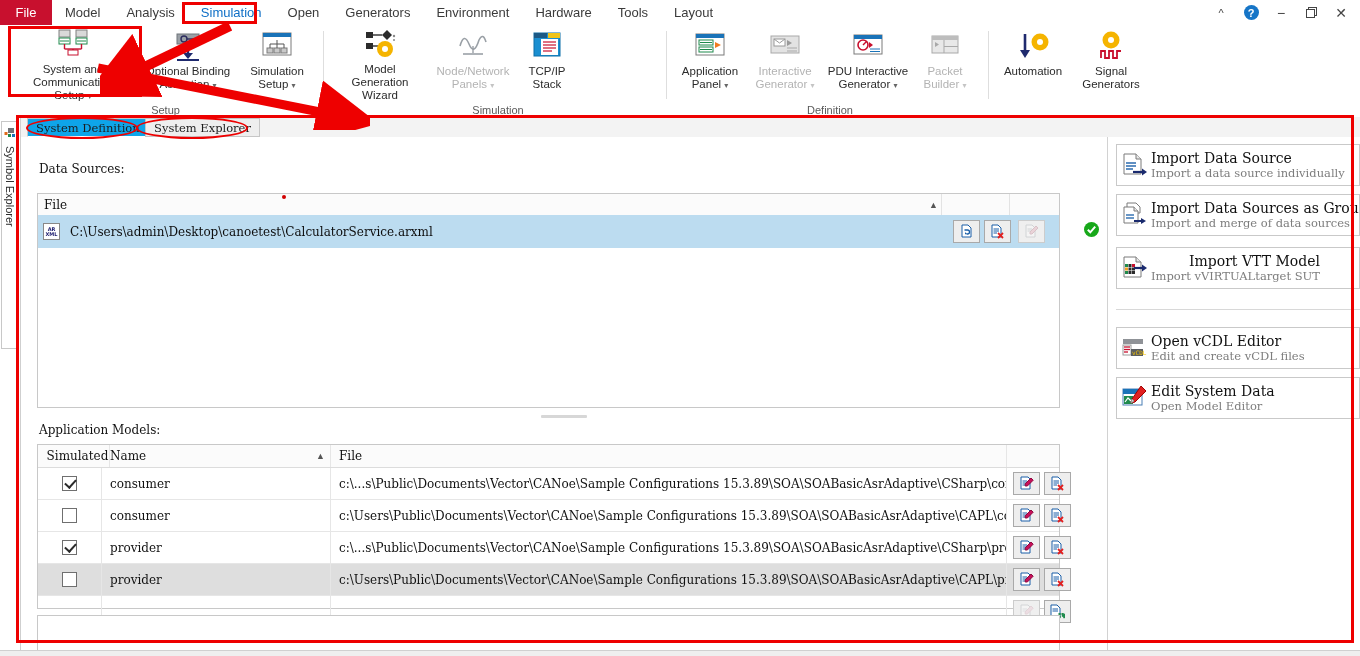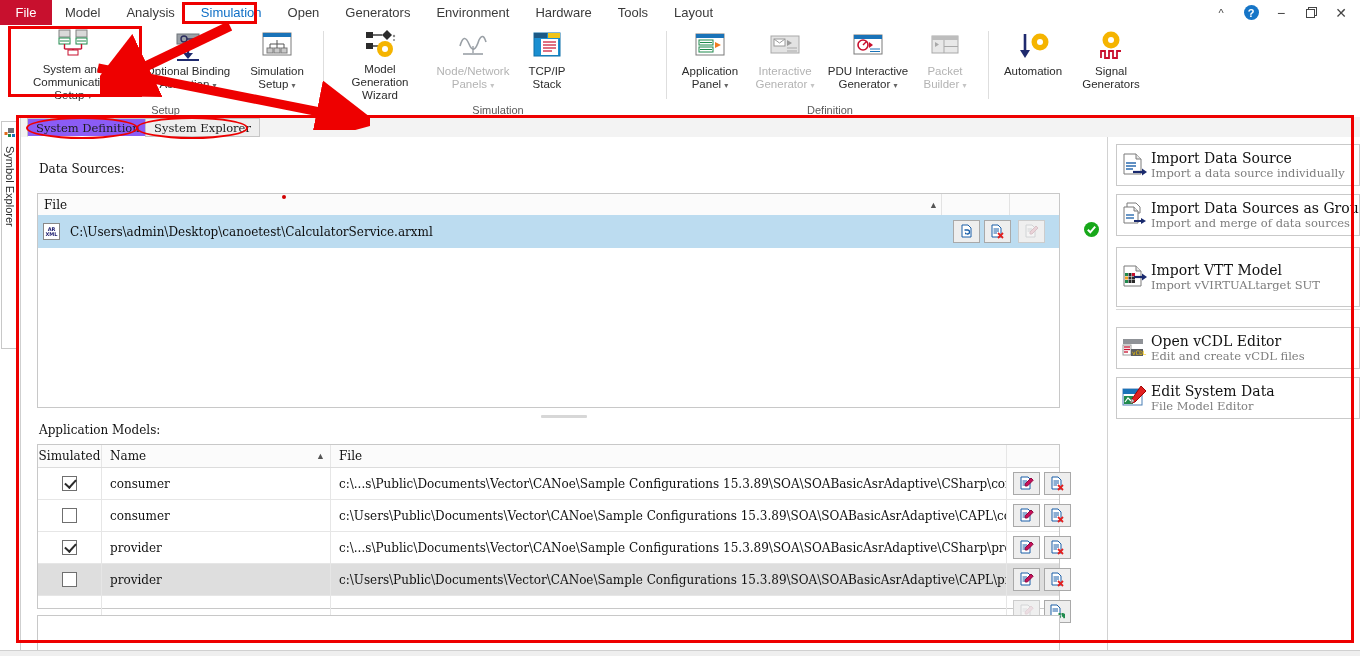--- a/index.html
+++ b/index.html
@@ -42,21 +42,21 @@
     border-right:1px solid #cfcfcf;}
   .vtab{position:absolute;left:1px;top:4px;width:17px;height:228px;border:1px solid #c8c8c8;
     background:#fff;display:flex;flex-direction:column;align-items:center;padding-top:3px;box-sizing:border-box;}
   .vtab .vlabel{writing-mode:vertical-rl;font-size:11px;color:#2b2b2b;margin-top:3px;letter-spacing:0px;}
 
   .docpane{position:absolute;left:21px;top:0;width:1339px;height:539px;background:#ffffff;}
   .doctabs{position:absolute;left:0;top:0;width:1339px;height:20px;background:#f3f3f3;
     border-bottom:1px solid #cfcfcf;}
   .dtab{position:absolute;top:1px;height:19px;display:flex;align-items:center;padding:0 8px;
     font-family:"DejaVu Serif", serif;font-size:11.5px;color:#1c1c1c;box-sizing:border-box;}
-  .dtab.active{background:#8b5cf6;border:1px solid #c6c6c6;border-bottom:1px solid #ffffff;}
+  .dtab.active{background:#0ea5e9;border:1px solid #c6c6c6;border-bottom:1px solid #ffffff;}
   .dtab.inactive{background:#eeeeee;border:1px solid #c6c6c6;}
 
   .content{position:absolute;left:0;top:20px;width:1339px;height:519px;background:#ffffff;}
   .leftcol{position:absolute;left:0;top:0;width:1085px;height:519px;}
   .rightcol{position:absolute;left:1086px;top:0;width:253px;height:519px;background:#ffffff;
     border-left:1px solid #d2d2d2;}
 
   .sec-label{font-family:"DejaVu Serif", serif;font-size:12px;color:#121212;}
 
   
@@ -485,21 +485,21 @@
           </div>
 
           <div class="splitter">
             <div class="grip"></div>
           </div>
 
           <div class="sec-label" style="position:absolute;left:18px;top:286px;">Application Models:</div>
 
           <div class="ambox">
             <div class="amhdr">
-              <div class="cell" style="left:0;width:64px;height:22px;justify-content:center;padding-left:0;">Simulated</div>
+              <div class="cell" style="left:8px;width:64px;height:22px;justify-content:center;padding-left:0;">Simulated</div>
               <div class="cell" style="left:64px;width:229px;height:22px;">Name</div>
               <div class="sortarrow" style="left:278px;top:6px">▲</div>
               <div class="cell" style="left:293px;width:676px;height:22px;">File</div>
               <div class="cell" style="left:969px;width:50px;height:22px;border-right:none;"></div>
             </div>
 
             <div class="amrow">
               <div class="cell center" style="left:0;width:64px;">
                 <span class="cb on"></span>
               </div>
@@ -714,21 +714,21 @@
                 <line x1="13" y1="19" x2="22" y2="19" stroke="#1a2a6e" stroke-width="2"></line>
                 <polygon points="20,16 25,19 20,22" fill="#1a2a6e"></polygon>
               </svg>
             </span>
             <span class="ctxt">
               <span class="ct">Import Data Sources as Group</span>
               <span class="cs">Import and merge of data sources</span>
             </span>
           </div>
 
-          <div class="card" style="top:110px;height:60px;">
+          <div class="card" style="top:110px;height:42px;text-align:right;">
             <span class="cico">
               <svg width="26" height="26" viewBox="0 0 26 26">
                 <path d="M3 2 h12 l5 5 v15 h-17 z" fill="#fff" stroke="#7a7a7a"></path>
                 <path d="M15 2 v5 h5" fill="#e8e8e8" stroke="#7a7a7a"></path>
                 <g>
                     <rect x="4" y="9" width="3" height="3" fill="#1f8a4c"></rect>
                     <rect x="7.5" y="9" width="3" height="3" fill="#2b2b2b"></rect>
                     <rect x="11" y="9" width="3" height="3" fill="#c8102e"></rect>
                    <rect x="4" y="12.5" width="3" height="3" fill="#f0a020"></rect>
                     <rect x="7.5" y="12.5" width="3" height="3" fill="#2b2b2b"></rect>
@@ -775,21 +775,21 @@
                 <rect x="2" y="4" width="19" height="16" fill="#fff" stroke="#4a7fb5"></rect>
                 <rect x="2" y="4" width="19" height="5" fill="#1a73b8"></rect>
                 <rect x="3" y="11" width="9" height="8" fill="#1f8a4c"></rect>
                 <polyline points="4,17 7,13 10,16" fill="none" stroke="#fff" stroke-width="1.2"></polyline>
                 <polygon points="20,1 25,6 14,17 10,18 11,14" fill="#e02020" stroke="#a00000"></polygon>
                 <polygon points="10,18 11,14 13,16" fill="#dddddd" stroke="#999"></polygon>
               </svg>
             </span>
             <span class="ctxt">
               <span class="ct">Edit System Data</span>
-              <span class="cs">File Model Editor</span>
+              <span class="cs">Open Model Editor</span>
             </span>
           </div>
         </div>
 
       </div>
     </div>
   </div>
 
   <div class="statusbar"></div>
 

